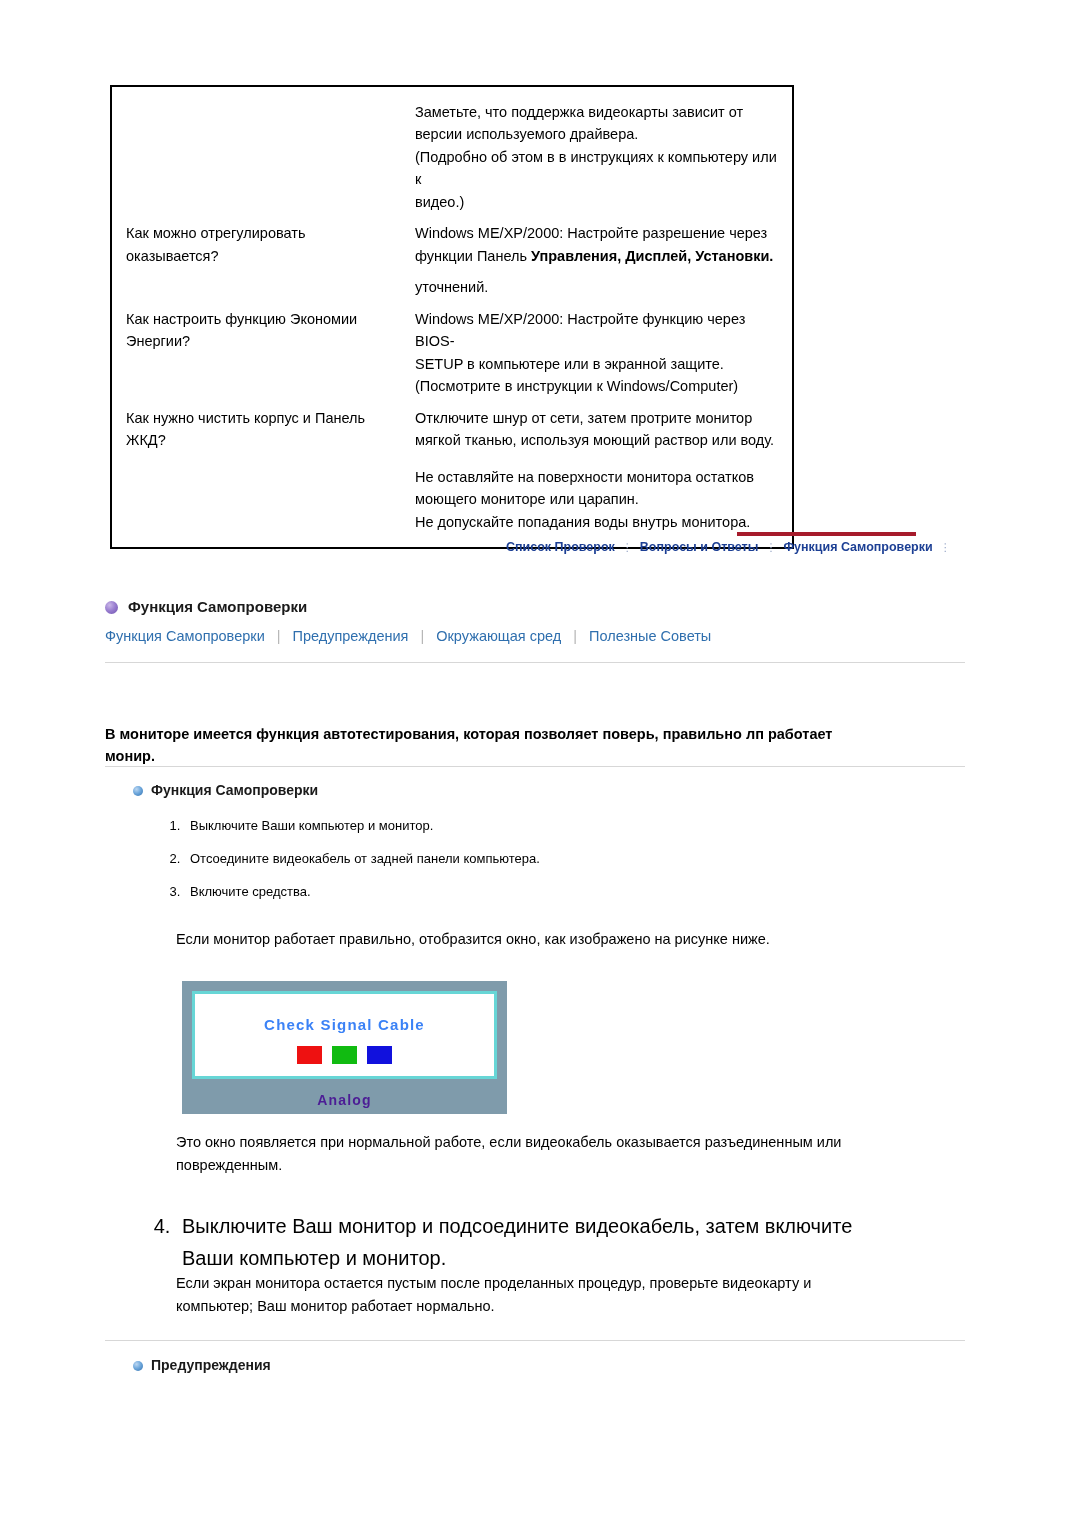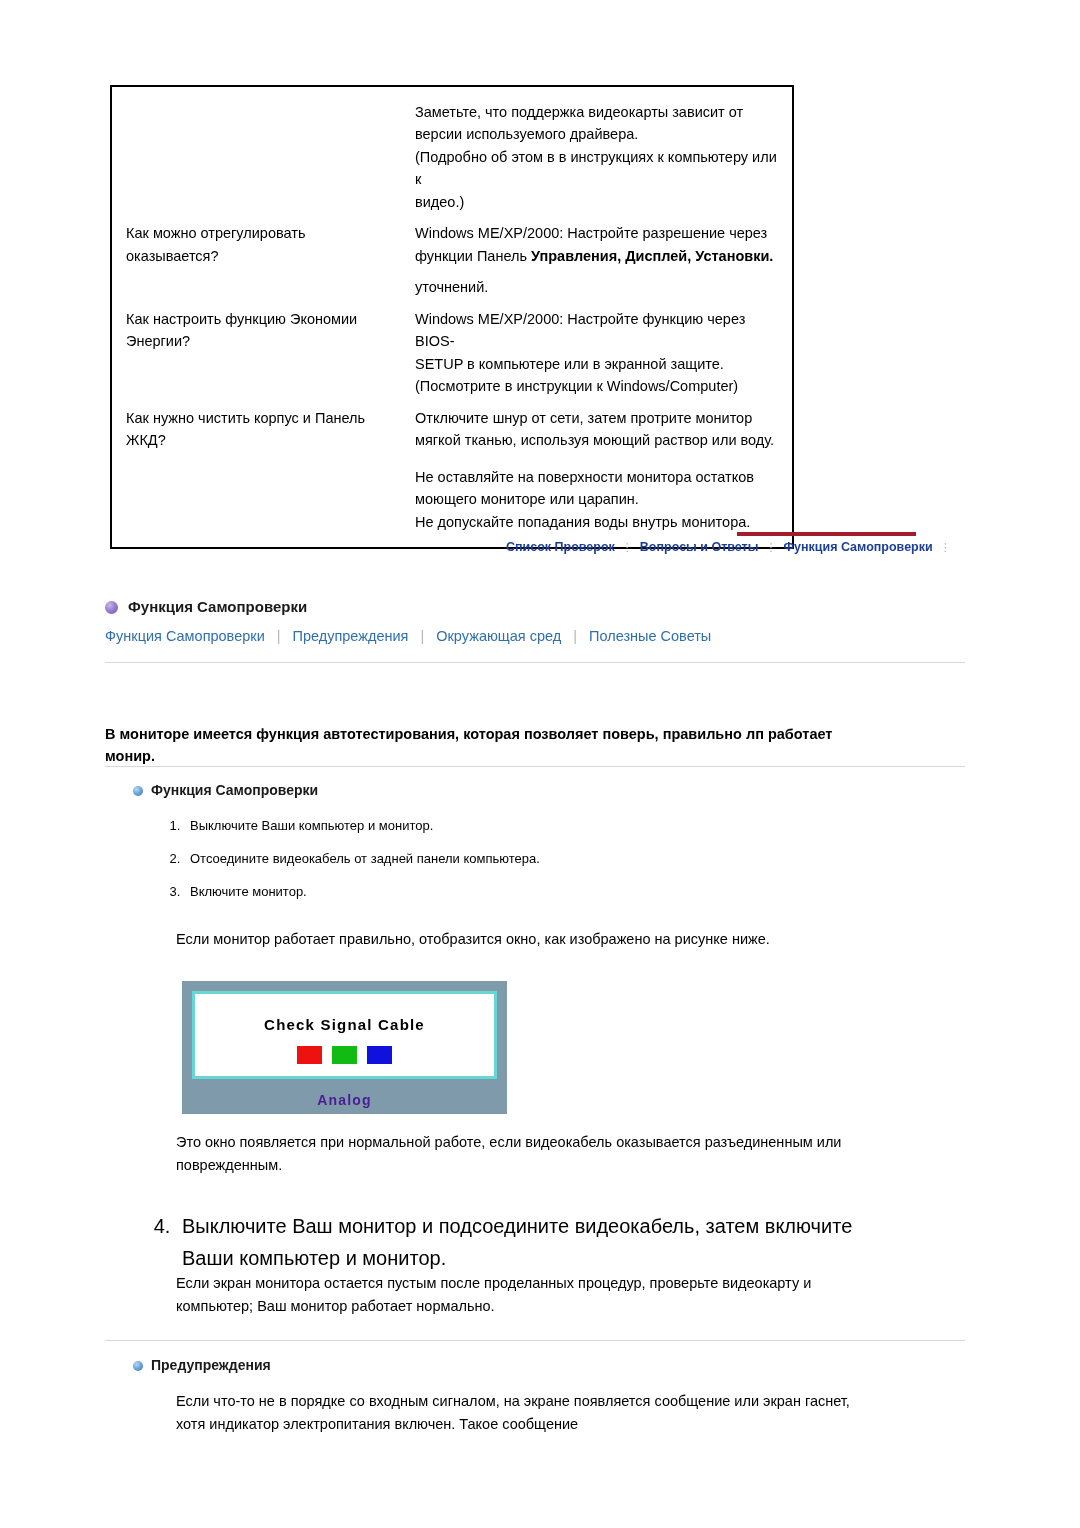--- a/index.html
+++ b/index.html
@@ -213,21 +213,21 @@
     border: 3px solid #67d6d6;
     box-sizing: border-box;
     position: relative;
   }
   .mon-msg {
     position: absolute;
     left: 0;
     right: 0;
     top: 22px;
     text-align: center;
-    color: #000000;
+    color: #3b82f6;
     font-weight: bold;
     font-size: 15px;
     letter-spacing: 1.2px;
   }
   .mon-colors {
     position: absolute;
     left: 0;
     right: 0;
     top: 52px;
     display: flex;
@@ -350,21 +350,21 @@
 
   <div class="hr" id="hr2"></div>
 
   <div class="sec-title" id="sub-title-1">
     <span class="bullet small"></span><span>Функция Самопроверки</span>
   </div>
 
   <ol class="steps">
     <li>Выключите Ваши компьютер и монитор.</li>
     <li>Отсоедините видеокабель от задней панели компьютера.</li>
-    <li class="tight">Включите монитор.</li>
+    <li class="tight">Включите средства.</li>
   </ol>
 
   <div class="body-text" id="p-after-3">Если монитор работает правильно, отобразится окно, как изображено на рисунке ниже.</div>
 
   <div class="mon">
     <div class="mon-screen">
       <div class="mon-msg">Check Signal Cable</div>
       <div class="mon-colors">
         <div class="sw red"></div>
         <div class="sw green"></div>
@@ -381,15 +381,14 @@
   </ol>
 
   <div class="body-text" id="p-step4-note">Если экран монитора остается пустым после проделанных процедур, проверьте видеокарту и компьютер; Ваш монитор работает нормально.</div>
 
   <div class="hr" id="hr3"></div>
 
   <div class="sec-title" id="sub-title-2">
     <span class="bullet small"></span><span>Предупреждения</span>
   </div>
 
-  <div class="body-text" id="p-warn">Если что-то не в порядке со входным сигналом, на экране появляется сообщение или экран гаснет, хотя индикатор электропитания включен. Такое сообщение</div>
 
 </div>
 
 </body></html>

